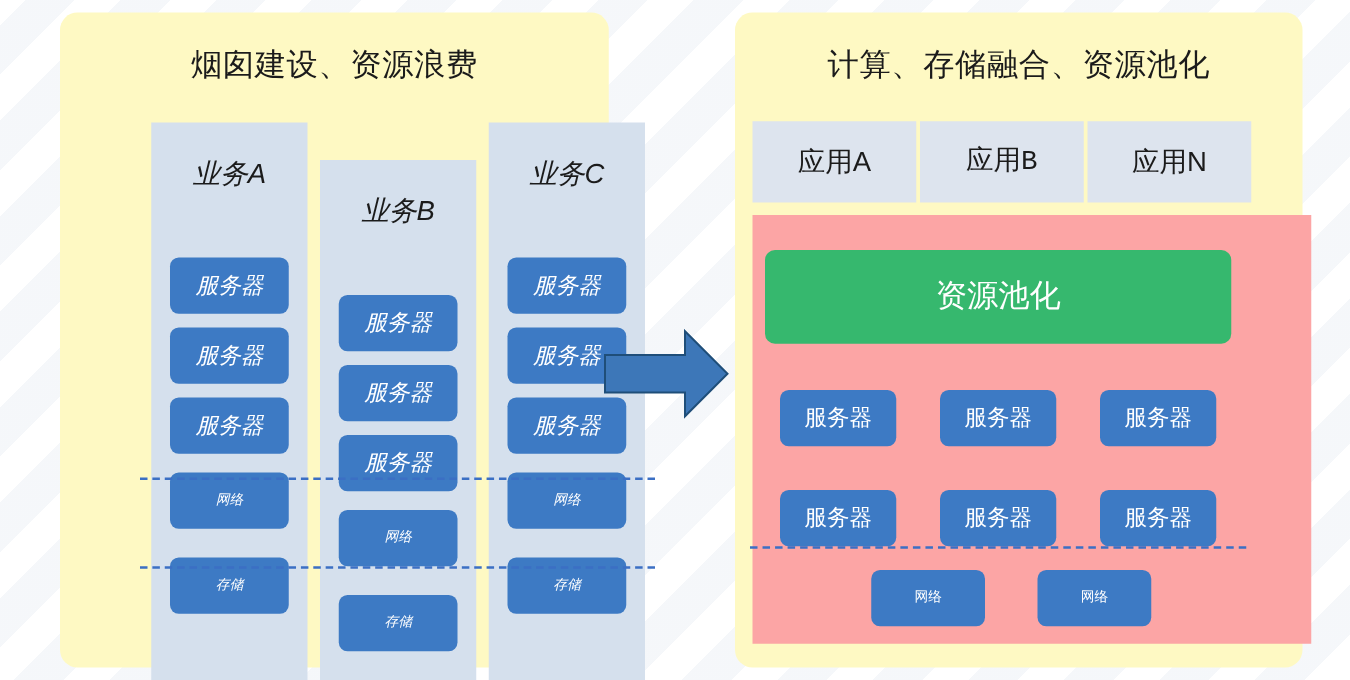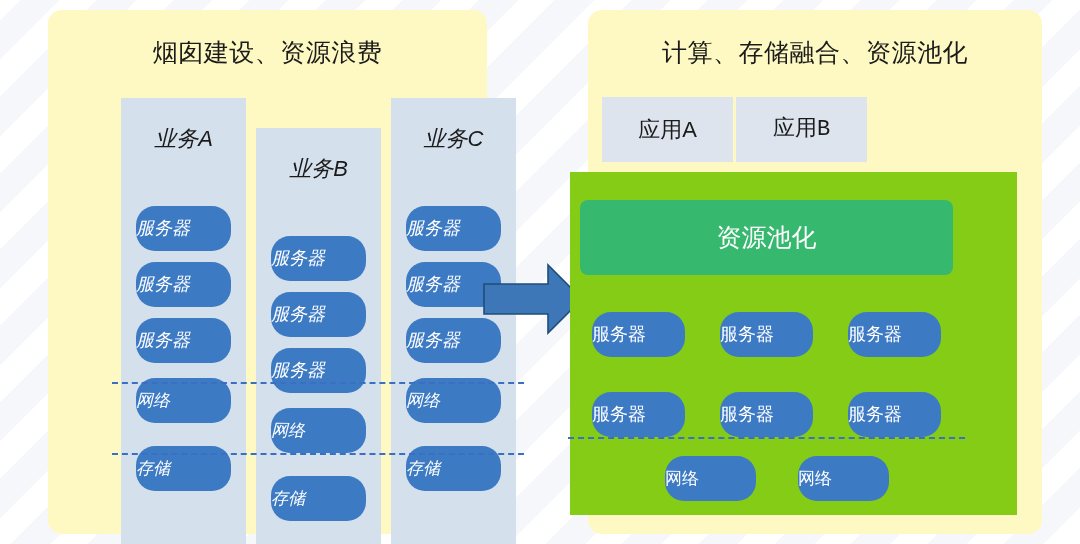--- a/index.html
+++ b/index.html
@@ -95,29 +95,29 @@
     top: 280px;
     display: flex;
     flex-direction: column;
     gap: 23px;
   }
 
   
   .chip {
     background: #3d7ac4;
     color: #ffffff;
-    border-radius: 19px;
-    text-align: left;
+    border-radius: 7px;
+    text-align: center;
     font-size: 18px;
     line-height: 45px;
     height: 45px;
     white-space: nowrap;
     user-select: none;
   }
-  .chip.small { font-size: 17px; }
+  .chip.small { font-size: 11px; }
 
   
   .dash-sep {
     position: absolute;
     height: 0;
     border-top: 2px dashed #3b6fc4;
   }
   #dash-left-1 { left: 64px; width: 412px; top: 372px; }
   #dash-left-2 { left: 64px; width: 412px; top: 443px; }
 
@@ -143,25 +143,25 @@
     text-align: center;
     white-space: nowrap;
   }
   #app-box-0 { left: 602px; }
   #app-box-1 { left: 736px; font-family: Liberation Mono, monospace; }
   #app-box-2 { left: 870px; }
 
   
   #infra-container {
     position: absolute;
-    left: 570px;
+    left: 602px;
     top: 172px;
     width: 447px;
     height: 343px;
-    background: #84cc16;
+    background: #fca5a5;
   }
 
   #pool-box {
     position: absolute;
     left: 10px;
     top: 28px;
     width: 373px;
     height: 75px;
     background: #36b86e;
     border-radius: 8px;
@@ -258,20 +258,21 @@
     <polygon points="2,22 66,22 66,3 100,37 66,71 66,52 2,52" fill="#3d77b8" stroke="#1f4e79" stroke-width="1.6" stroke-linejoin="miter"></polygon>
   </svg>
 
   <div class="panel" id="panel-right">
 
     <div class="panel-title">计算、存储融合、资源池化</div>
   </div>
 
   <div class="app-box" id="app-box-0">应用A</div>
   <div class="app-box" id="app-box-1">应用B</div>
+  <div class="app-box" id="app-box-2">应用N</div>
 
   <div id="infra-container">
 
     <div id="pool-box">资源池化</div>
 
     <div id="infra-server-grid">
       <div class="chip">服务器</div>
       <div class="chip">服务器</div>
       <div class="chip">服务器</div>
       <div class="chip">服务器</div>

